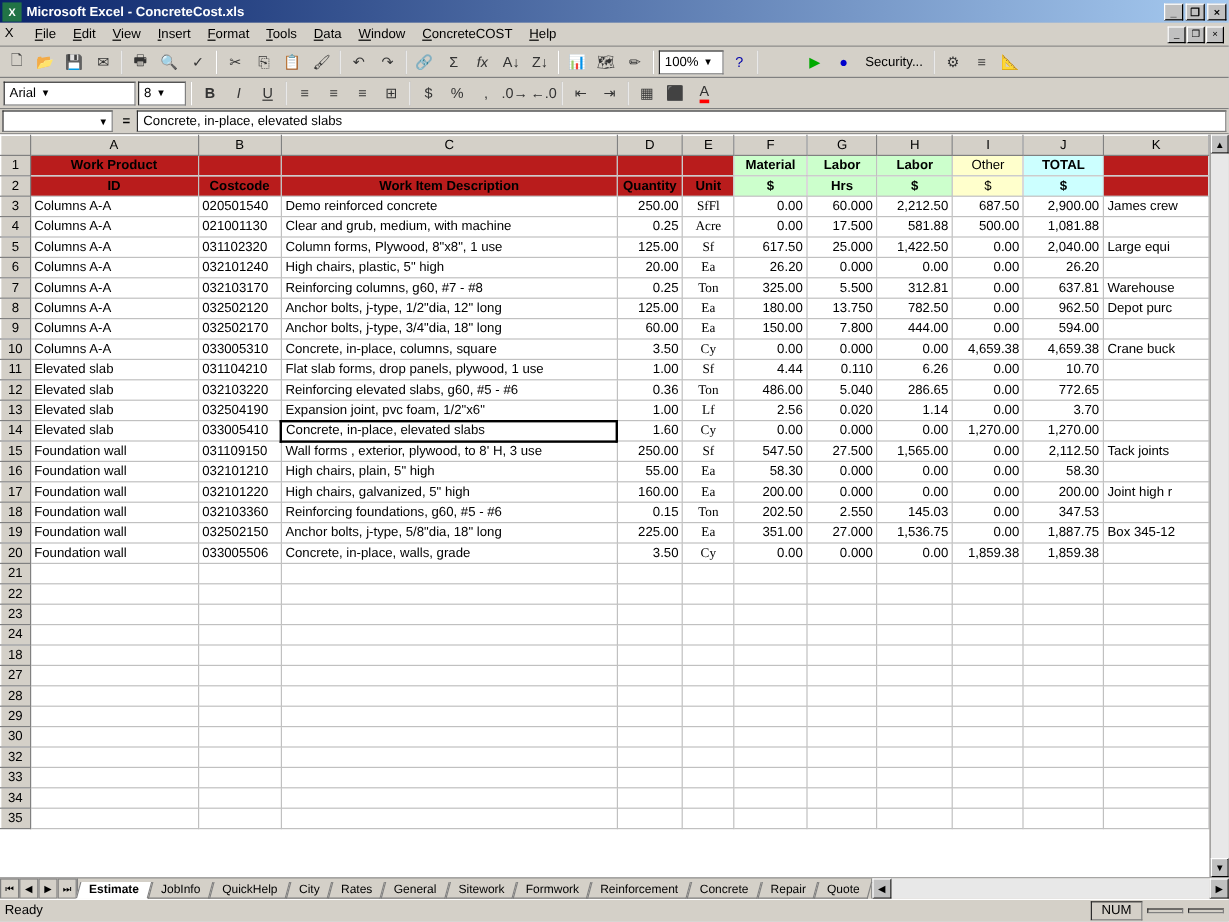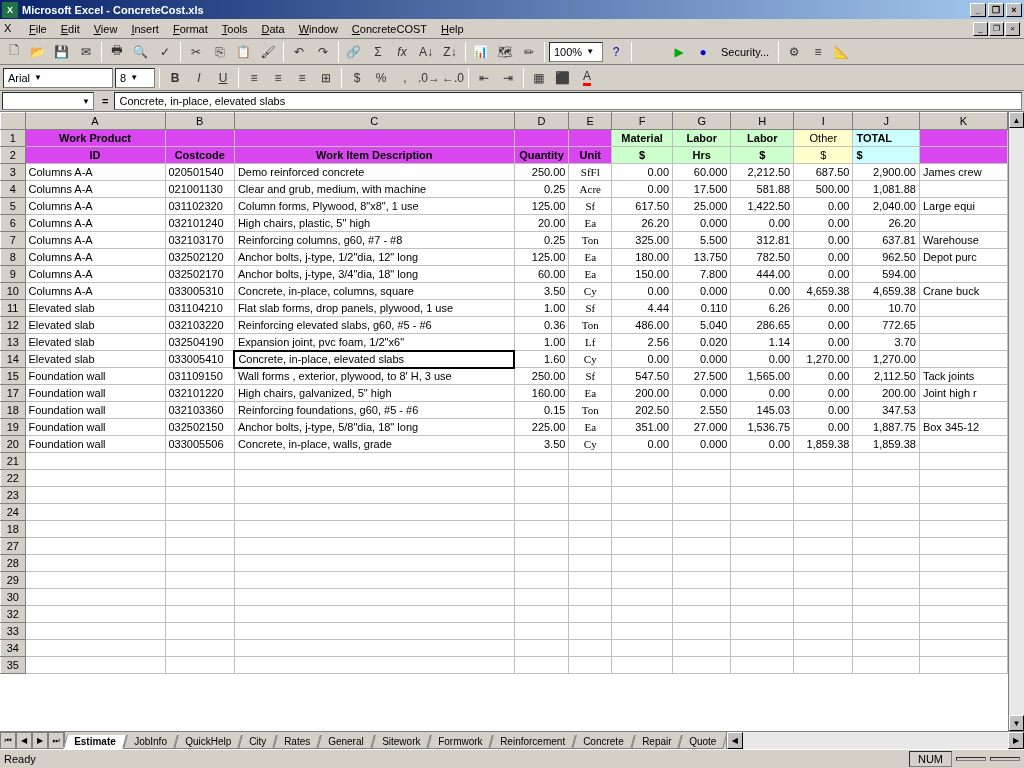--- a/index.html
+++ b/index.html
@@ -85,24 +85,24 @@
   padding: 0 3px; display:flex; align-items:center; margin-right:2px;
 }
 .namebox .arrow { margin-left:auto; font-size:8px;}
 .fx { padding:0 6px; font-weight:bold; }
 .formula-input { flex:1; height:18px; background:#fff; border:1px inset #808080; padding:0 4px; display:flex; align-items:center;}
 .grid-area { flex:1; display:flex; background:#fff; overflow:hidden; position:relative;}
 .grid { border-collapse:collapse; table-layout:fixed; font-size:11px; }
 .grid th, .grid td { border:1px solid #c0c0c0; padding: 1px 3px; height:17px; overflow:hidden; white-space:nowrap; }
 .grid th { background:#d4d0c8; color:#000; font-weight:normal; text-align:center; border:1px solid #808080; border-top-color:#fff; border-left-color:#fff;}
 .rowhead { background:#d4d0c8; text-align:center; width:25px; border:1px solid #808080; border-top-color:#fff; border-left-color:#fff;}
-.hdr1 { background:#d946ef; font-weight:bold; text-align:center;}
+.hdr1 { background:#b91c1c; font-weight:bold; text-align:center;}
 .hdr-green { background:#ccffcc; font-weight:bold; text-align:center;}
 .hdr-cream { background:#ffffcc; font-weight:normal; text-align:center;}
-.hdr-blue { background:#ccffff; font-weight:bold; }
+.hdr-blue { background:#ccffff; font-weight:bold; text-align:center;}
 .num { text-align:right; }
 .ctr { text-align:center;font-family:Liberation Serif, serif; }
 .selected-cell { border:2px solid #000 !important; }
 .vscroll {
   width:16px; background:#d4d0c8; border-left:1px solid #808080;
   display:flex; flex-direction:column;
 }
 .scroll-btn { height:16px; background:#c0c0c0; border:1px solid #fff; border-right-color:#000;border-bottom-color:#000; font-size:8px; display:flex;align-items:center;justify-content:center;}
 .scroll-track { flex:1; background:#e8e8e8;}
 .sheet-tabs-row {
@@ -493,20 +493,34 @@
             <td class="num">250.00</td>
             <td class="ctr">Sf</td>
             <td class="num">547.50</td>
             <td class="num">27.500</td>
             <td class="num">1,565.00</td>
             <td class="num">0.00</td>
             <td class="num">2,112.50</td>
             <td>Tack joints</td>
           </tr>
           <tr>
+            <th class="rowhead">16</th>
+            <td>Foundation wall</td>
+            <td>032101210</td>
+            <td>High chairs, plain, 5" high</td>
+            <td class="num">55.00</td>
+            <td class="ctr">Ea</td>
+            <td class="num">58.30</td>
+            <td class="num">0.000</td>
+            <td class="num">0.00</td>
+            <td class="num">0.00</td>
+            <td class="num">58.30</td>
+            <td></td>
+          </tr>
+          <tr>
             <th class="rowhead">17</th>
             <td>Foundation wall</td>
             <td>032101220</td>
             <td>High chairs, galvanized, 5" high</td>
             <td class="num">160.00</td>
             <td class="ctr">Ea</td>
             <td class="num">200.00</td>
             <td class="num">0.000</td>
             <td class="num">0.00</td>
             <td class="num">0.00</td>

